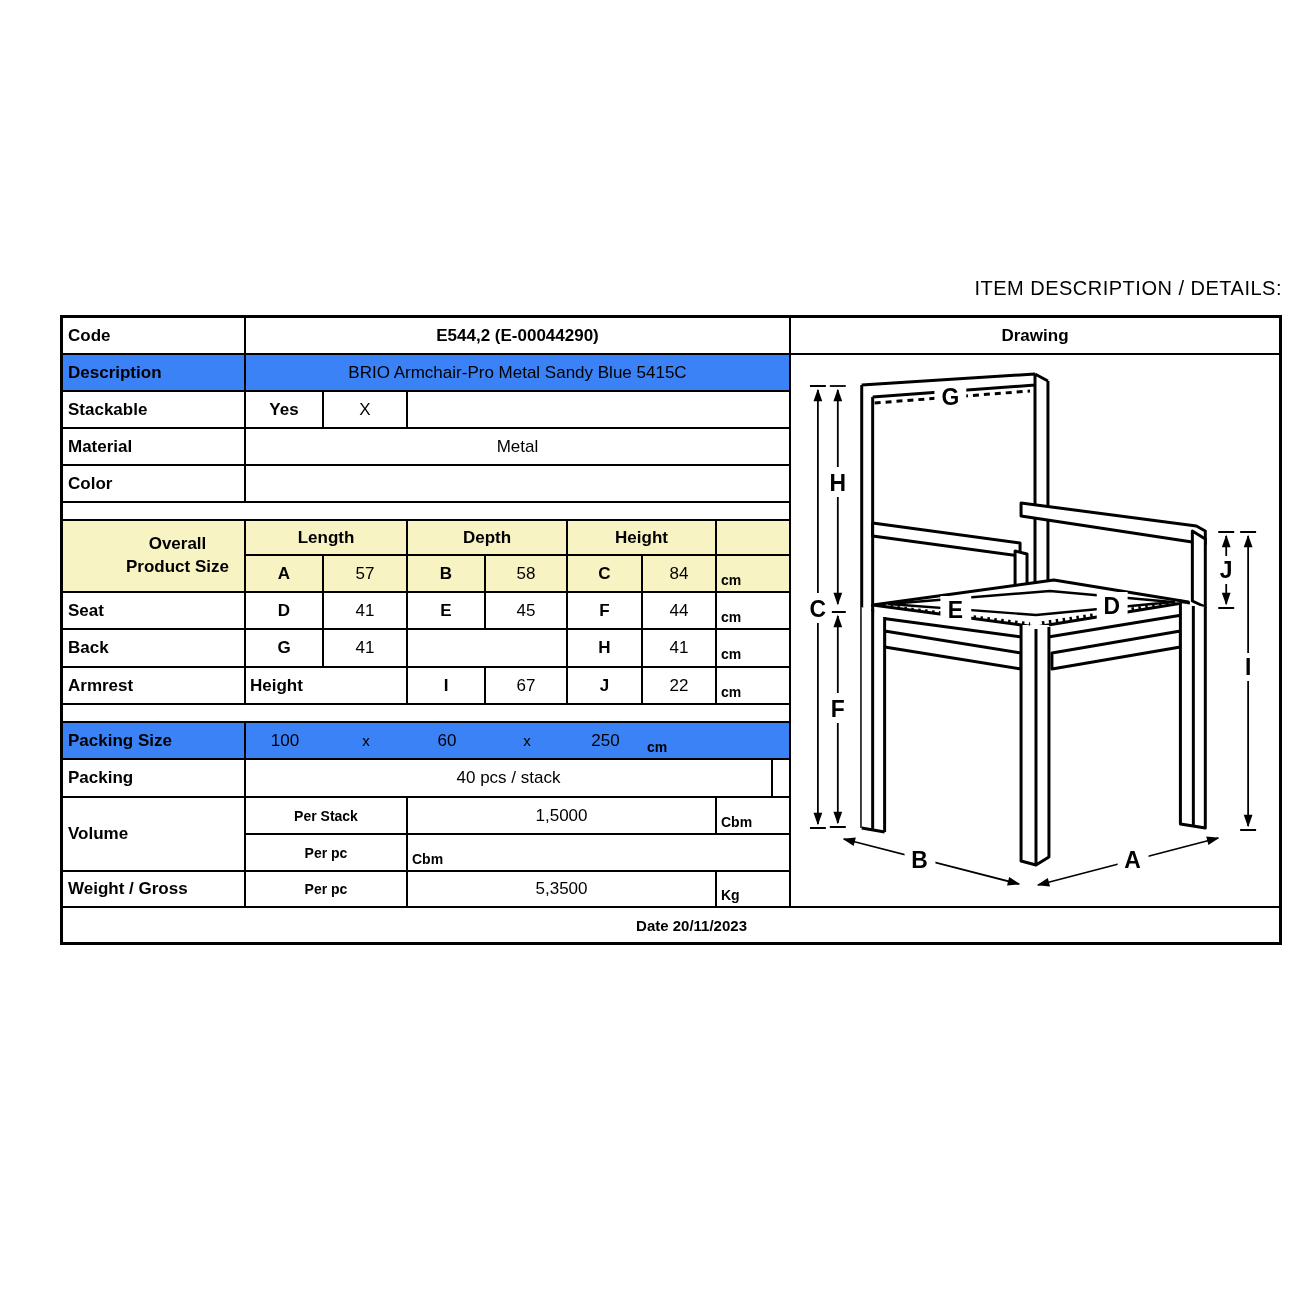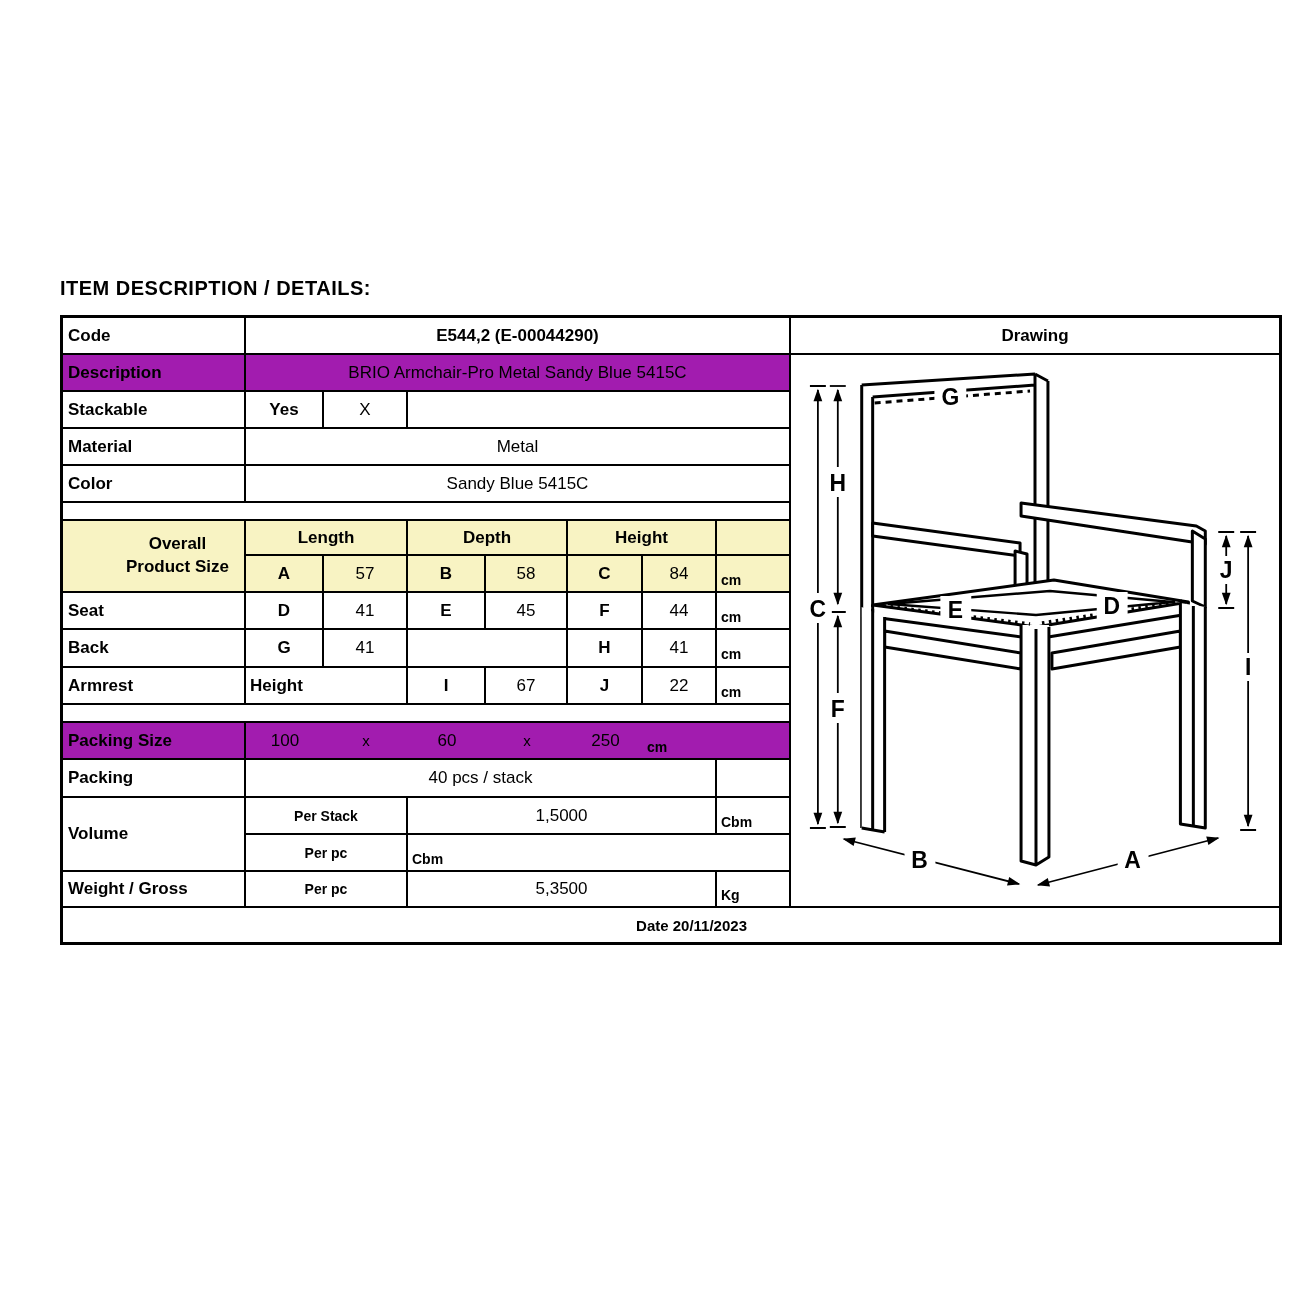--- a/index.html
+++ b/index.html
@@ -1,37 +1,37 @@
 <!DOCTYPE html>
 <html><head>
 <meta charset="utf-8">
 <style>
   html,body{margin:0;padding:0;background:#fff;}
   body{font-family:"Liberation Sans", sans-serif; color:#000;}
   #page{position:relative;width:1300px;height:1300px;background:#fff;overflow:hidden;}
-  #doc-title{position:absolute;top:277px;left:60px;width:1222px;text-align:left;
-             font-size:20px;font-weight:bold;letter-spacing:.5px;}
+  #doc-title{position:absolute;top:277px;left:60px;width:1222px;text-align:right;
+             font-size:20px;font-weight:normal;letter-spacing:.5px;}
   #sheet{position:absolute;top:315px;left:60px;width:1222px;height:630px;
          border:3px solid #000;box-sizing:border-box;display:flex;flex-direction:column;}
   #main{display:flex;height:588px;}
   #left{width:728px;border-right:2px solid #000;box-sizing:border-box;display:flex;flex-direction:column;}
   #right{flex:1;display:flex;flex-direction:column;}
   .row{display:flex;border-bottom:2px solid #000;box-sizing:border-box;align-items:stretch;}
   .cell{display:flex;align-items:center;box-sizing:border-box;font-size:17px;overflow:hidden;white-space:nowrap;}
   .lbl{width:183px;border-right:2px solid #000;font-weight:bold;padding-left:5px;}
   .ctr{justify-content:center;text-align:center;}
   .br{border-right:2px solid #000;}
   .b{font-weight:bold;}
   .sm{font-size:14px;font-weight:bold;}
   .unit{font-size:14px;font-weight:bold;padding-left:4px;margin-top:12px;}
   .grow{flex:1;}
-  .gray{background:#a21caf;}
+  .gray{background:#3b82f6;}
   .yellow{background:#F8F3C3;}
   .w1{width:78px}.w2{width:84px}.w3{width:78px}.w4{width:82px}.w5{width:75px}.w6{width:74px}.w7{width:72px}
-  .w12{width:162px}.w34{width:160px}.w56{width:149px}.w16{width:471px}.wv{width:309px}
+  .w12{width:162px}.w34{width:160px}.w56{width:149px}.w16{width:527px}.wv{width:309px}
   .h37{height:37px}.h38{height:38px}.h35{height:35px}.h18{height:18px}.h34{height:34px;border-bottom:none;}
   .stack2{display:flex;flex-direction:column;flex:1;}
   .subrow{display:flex;box-sizing:border-box;}
   .size-label{width:183px;border-right:2px solid #000;box-sizing:border-box;display:flex;
               align-items:center;justify-content:center;text-align:center;font-weight:bold;
               font-size:17px;padding:0 14px;line-height:1.35;white-space:normal;margin-left:48px;}
   #size-block{display:flex;height:72px;border-bottom:2px solid #000;box-sizing:border-box;}
   #volume-block{display:flex;height:74px;border-bottom:2px solid #000;box-sizing:border-box;}
   #date-row{flex:1;border-top:2px solid #000;display:flex;align-items:center;}
   #date-row .txt{width:728px;text-align:right;padding-right:44px;box-sizing:border-box;
@@ -71,21 +71,20 @@
           <div class="cell grow"></div>
         </div>
 
         <div class="row h37">
           <div class="cell lbl">Material</div>
           <div class="cell grow ctr">Metal</div>
         </div>
 
         <div class="row h37">
           <div class="cell lbl">Color</div>
-          <div class="cell grow ctr">Sandy Blue 5415C</div>
         </div>
 
         <div class="row h18"></div>
 
         <div id="size-block" class="yellow">
           <div class="size-label">Overall Product Size</div>
           <div class="stack2">
             <div class="subrow h35" style="border-bottom:2px solid #000;">
               <div class="cell w12 br ctr b">Length</div>
               <div class="cell w34 br ctr b">Depth</div>

